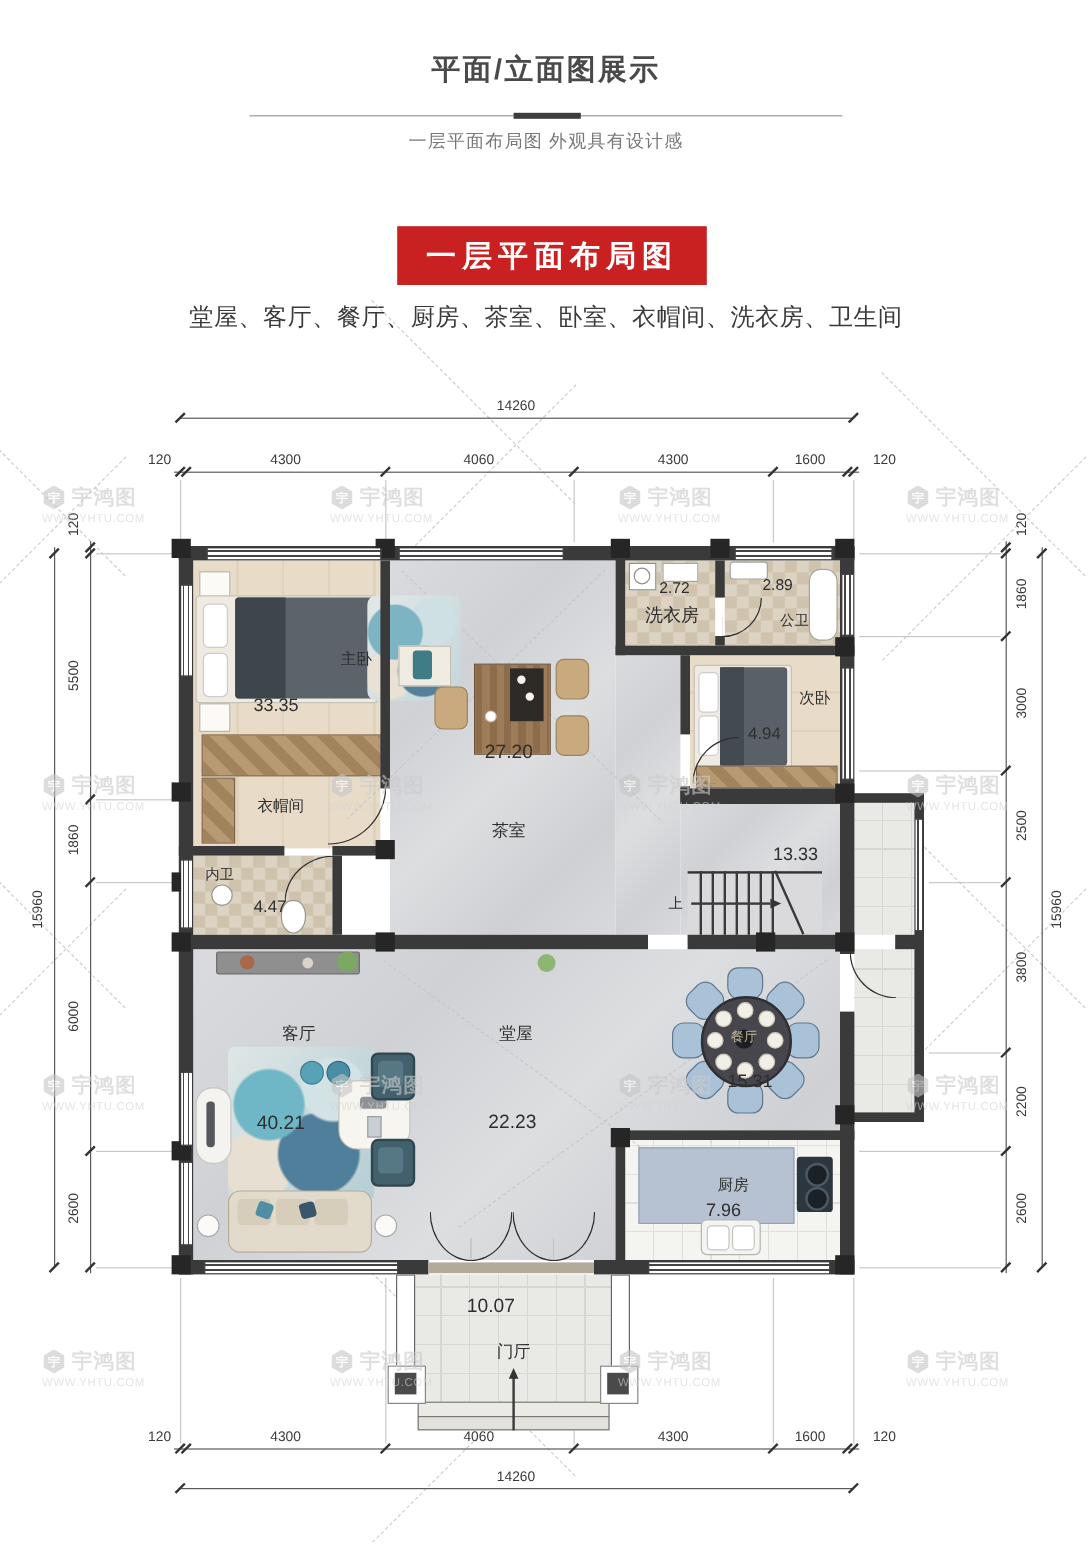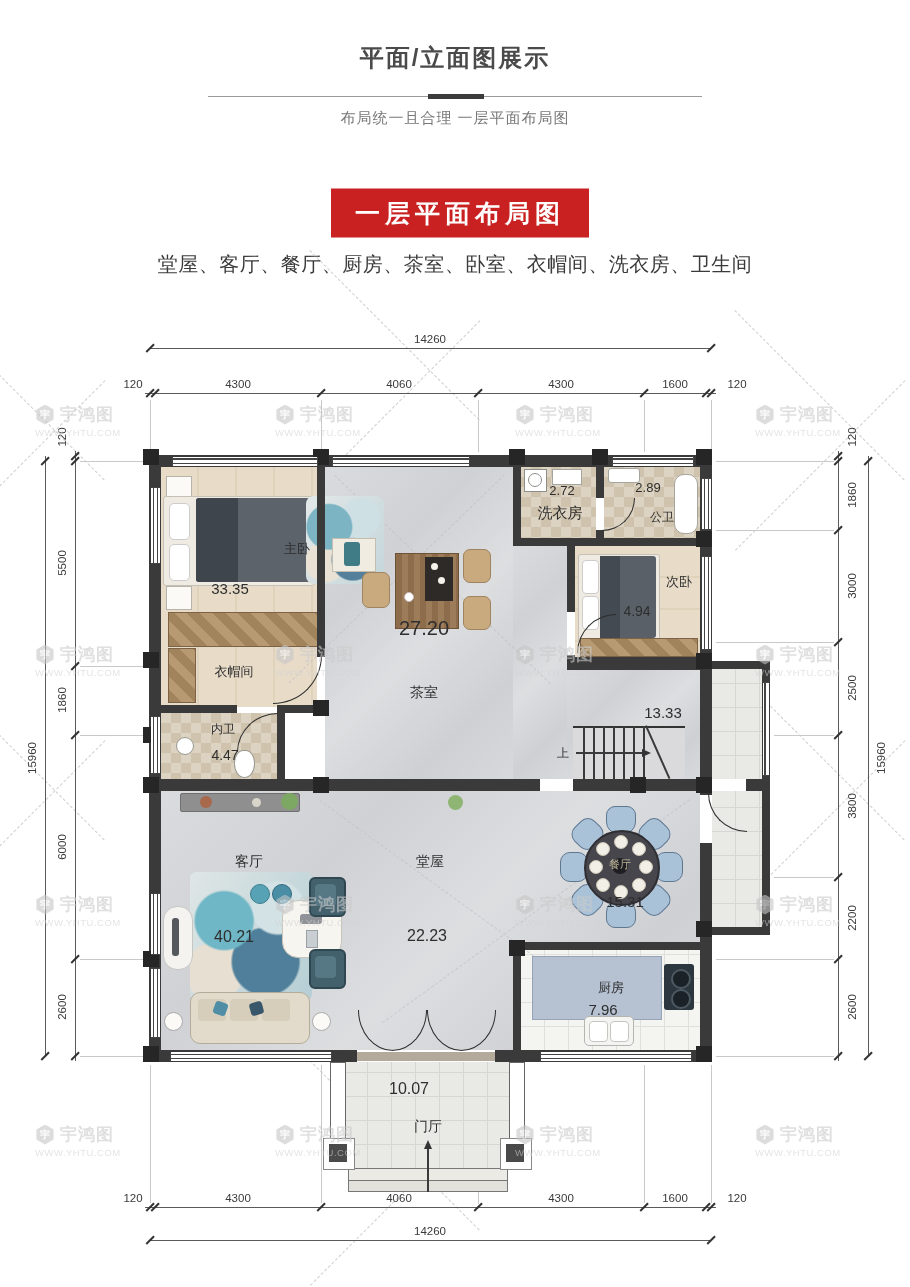--- a/index.html
+++ b/index.html
@@ -38,21 +38,21 @@
   .wm .brand{font-size:17px;font-weight:bold;letter-spacing:1px;}
   .wm .url{font-size:9.5px;letter-spacing:.5px;margin-top:1px;color:#d2d2d2;}
   .stline{position:absolute;background:#3a3a3a;z-index:16;}
 </style>
 </head>
 <body>
 
 <div class="a ctr lb" style="left:455px;top:58px;font-size:24px;color:#4a4a4a;letter-spacing:2px;font-weight:bold;">平面/立面图展示</div>
 <div class="a" style="left:208px;top:96px;width:494px;height:1px;background:#9a9a9a;"></div>
 <div class="a" style="left:428px;top:94px;width:56px;height:5px;background:#3c3c3c;"></div>
-<div class="a ctr" style="left:455px;top:118px;font-size:15px;color:#787878;letter-spacing:1px;">布局统一且合理 一层平面布局图</div>
+<div class="a ctr" style="left:455px;top:118px;font-size:15px;color:#787878;letter-spacing:1px;">一层平面布局图 外观具有设计感</div>
 
 <div class="a ctr" style="left:460px;top:213px;background:#c92121;padding:8px 24px;">
   <span style="color:#fff;font-size:25px;font-weight:bold;letter-spacing:5px;font-family:'Liberation Serif',serif;">一层平面布局图</span>
 </div>
 <div class="a ctr" style="left:455px;top:264px;font-size:20px;color:#3a3a3a;letter-spacing:.5px;">堂屋、客厅、餐厅、厨房、茶室、卧室、衣帽间、洗衣房、卫生间</div>
 
 <div class="dsh" style="left:-65px;top:310px;width:240px;transform:rotate(45deg);"></div>
 <div class="dsh" style="left:-65px;top:550px;width:240px;transform:rotate(-45deg);"></div>
 <div class="dsh" style="left:735px;top:310px;width:240px;transform:rotate(45deg);"></div>
 <div class="dsh" style="left:735px;top:550px;width:240px;transform:rotate(-45deg);"></div>
@@ -267,23 +267,23 @@
 <div class="arc" style="left:577px;top:614px;width:38px;height:38px;border-width:1.6px 0 0 1.6px;border-radius:100% 0 0 0;"></div>
 <div class="arc" style="left:708px;top:793px;width:38px;height:38px;border-width:0 0 1.6px 1.6px;border-radius:0 0 0 100%;"></div>
 <div class="arc" style="left:358px;top:1010px;width:34px;height:40px;border-width:0 0 1.6px 1.6px;border-radius:0 0 0 100%;"></div>
 <div class="arc" style="left:392px;top:1010px;width:34px;height:40px;border-width:0 1.6px 1.6px 0;border-radius:0 0 100% 0;"></div>
 <div class="arc" style="left:427px;top:1010px;width:34px;height:40px;border-width:0 0 1.6px 1.6px;border-radius:0 0 0 100%;"></div>
 <div class="arc" style="left:461px;top:1010px;width:34px;height:40px;border-width:0 1.6px 1.6px 0;border-radius:0 0 100% 0;"></div>
 
 <div class="lb ctr" style="left:297px;top:549px;font-size:13px;">主卧</div>
 <div class="lb ctr" style="left:230px;top:588px;font-size:15px;">33.35</div>
 <div class="lb ctr" style="left:234px;top:672px;font-size:13px;">衣帽间</div>
-<div class="lb ctr" style="left:183px;top:729px;font-size:12px;margin-left:40px;">内卫</div>
+<div class="lb ctr" style="left:183px;top:729px;font-size:12px;">内卫</div>
 <div class="lb ctr" style="left:225px;top:755px;font-size:14px;">4.47</div>
-<div class="lb ctr" style="left:424px;top:628px;font-size:20px;">27.20</div>
+<div class="lb ctr" style="left:424px;top:628px;font-size:16px;">27.20</div>
 <div class="lb ctr" style="left:424px;top:693px;font-size:14px;">茶室</div>
 <div class="lb ctr" style="left:562px;top:490px;font-size:13px;">2.72</div>
 <div class="lb ctr" style="left:560px;top:513px;font-size:15px;">洗衣房</div>
 <div class="lb ctr" style="left:648px;top:487px;font-size:13px;">2.89</div>
 <div class="lb ctr" style="left:662px;top:517px;font-size:12px;">公卫</div>
 <div class="lb ctr" style="left:679px;top:582px;font-size:13px;">次卧</div>
 <div class="lb ctr" style="left:637px;top:611px;font-size:14px;">4.94</div>
 <div class="lb ctr" style="left:663px;top:712px;font-size:15px;">13.33</div>
 <div class="lb ctr" style="left:563px;top:753px;font-size:12px;">上</div>
 <div class="lb ctr" style="left:249px;top:862px;font-size:14px;">客厅</div>

